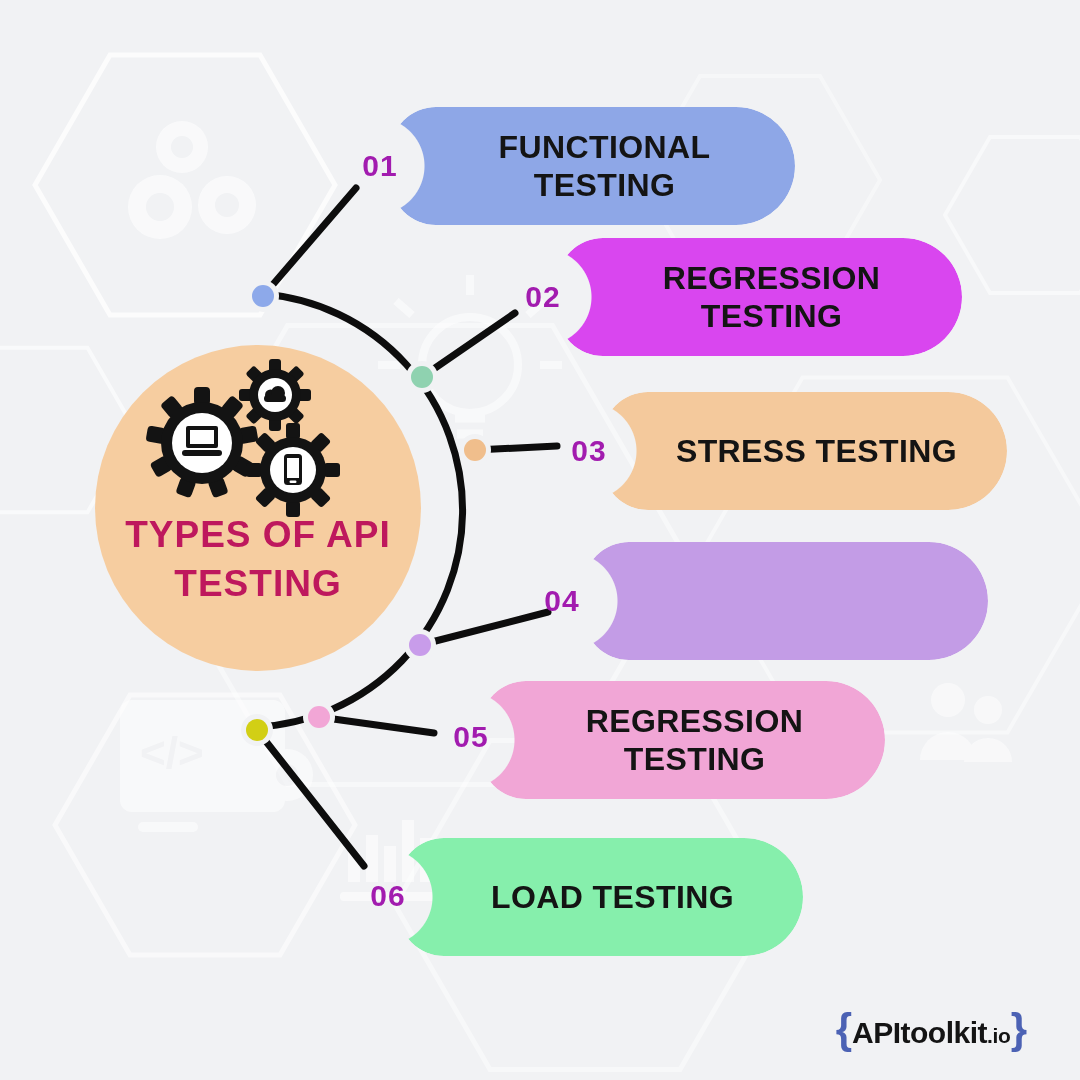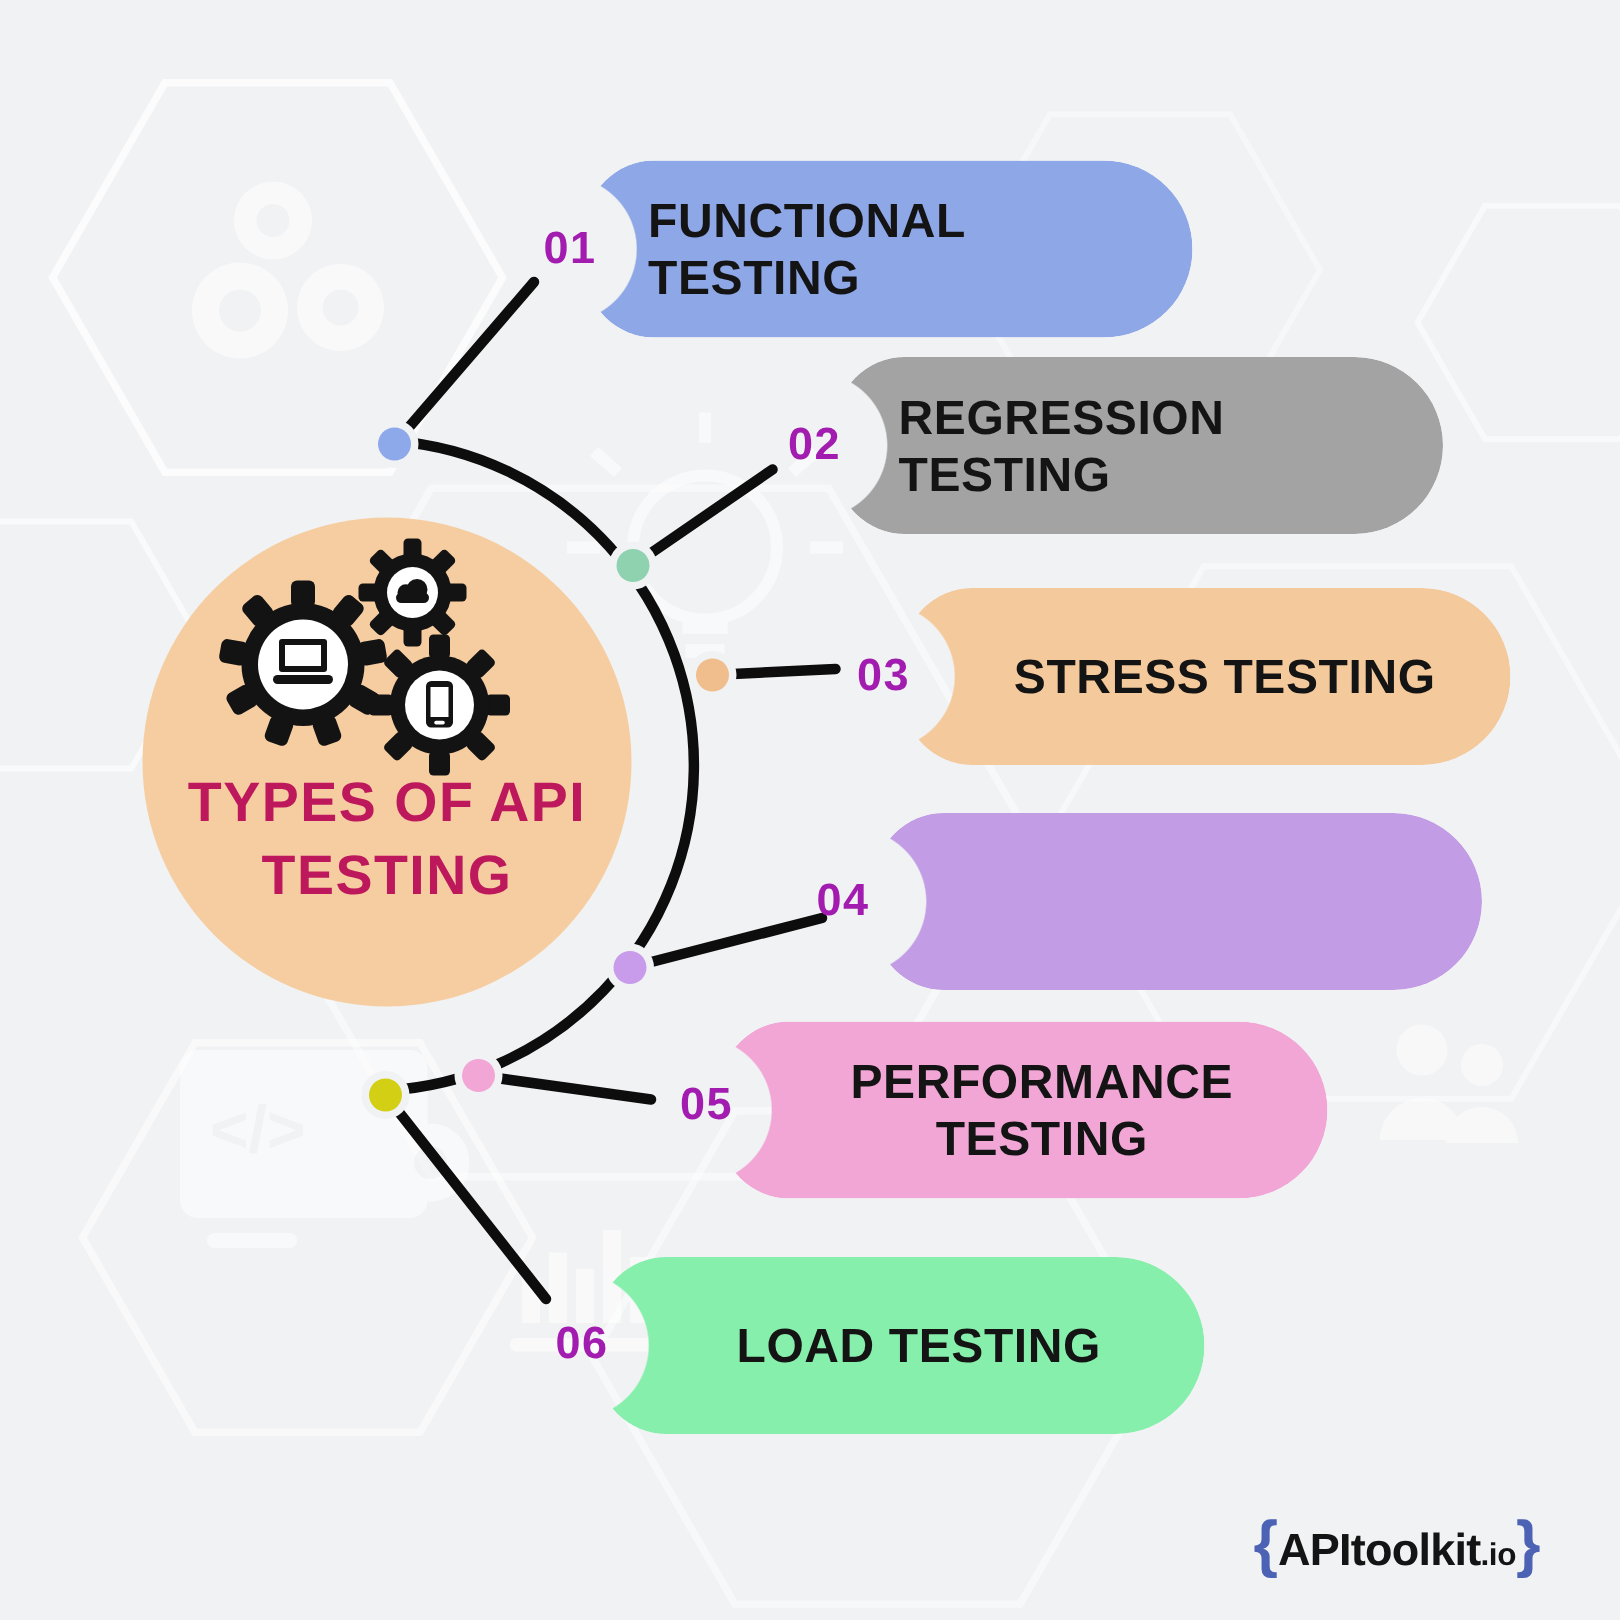--- a/index.html
+++ b/index.html
@@ -9,21 +9,21 @@
     font-family:"Liberation Sans","DejaVu Sans",sans-serif;
     color:#141414;
   }
   .layer{position:absolute;left:0;top:0;width:1080px;height:1080px;pointer-events:none;}
 
   
   .pill{
     position:absolute;width:405px;height:118px;
     border-radius:46px 59px 59px 46px;
     display:flex;flex-direction:column;align-items:center;justify-content:center;
-    font-weight:800;font-size:32px;letter-spacing:.4px;color:#141414;
+    text-align:center;font-weight:800;font-size:32px;letter-spacing:.4px;color:#141414;
     padding-left:42px;padding-right:18px;box-sizing:border-box;line-height:1.2;
     -webkit-mask:radial-gradient(circle at -14px 50%, transparent 48px, #000 49px);
             mask:radial-gradient(circle at -14px 50%, transparent 48px, #000 49px);
   }
   .pill span{display:block;}
   .p1{left:390px;top:107px;}
   .p2{left:557px;top:238px;}
   .p3{left:602px;top:392px;}
   .p4{left:583px;top:542px;}
   .p5{left:480px;top:681px;}
@@ -214,30 +214,30 @@
 <div class="num n1">01</div>
 <div class="num n2">02</div>
 <div class="num n3">03</div>
 <div class="num n4">04</div>
 <div class="num n5">05</div>
 <div class="num n6">06</div>
 
 <div class="pill p1" style="background: rgb(142, 167, 231);">
   <span>FUNCTIONAL TESTING</span>
 </div>
-<div class="pill p2" style="background: #a3a3a3;">
+<div class="pill p2" style="background: #d946ef;">
   <span>REGRESSION TESTING</span>
 </div>
 <div class="pill p3" style="background: rgb(244, 201, 156);">
   <span>STRESS TESTING</span>
 </div>
 <div class="pill p4" style="background: rgb(195, 156, 230);">
 </div>
 <div class="pill p5" style="background: rgb(241, 166, 214);">
-  <span>PERFORMANCE</span>
+  <span>REGRESSION</span>
   <span>TESTING</span>
 </div>
 <div class="pill p6" style="background: #86efac;">
   <span>LOAD TESTING</span>
 </div>
 
 <div class="brand">
   <span class="brace" style="color: rgb(76, 98, 180);">{</span>
   <span class="brand-name">APItoolkit</span>
   <span class="brand-suffix">.io</span>

